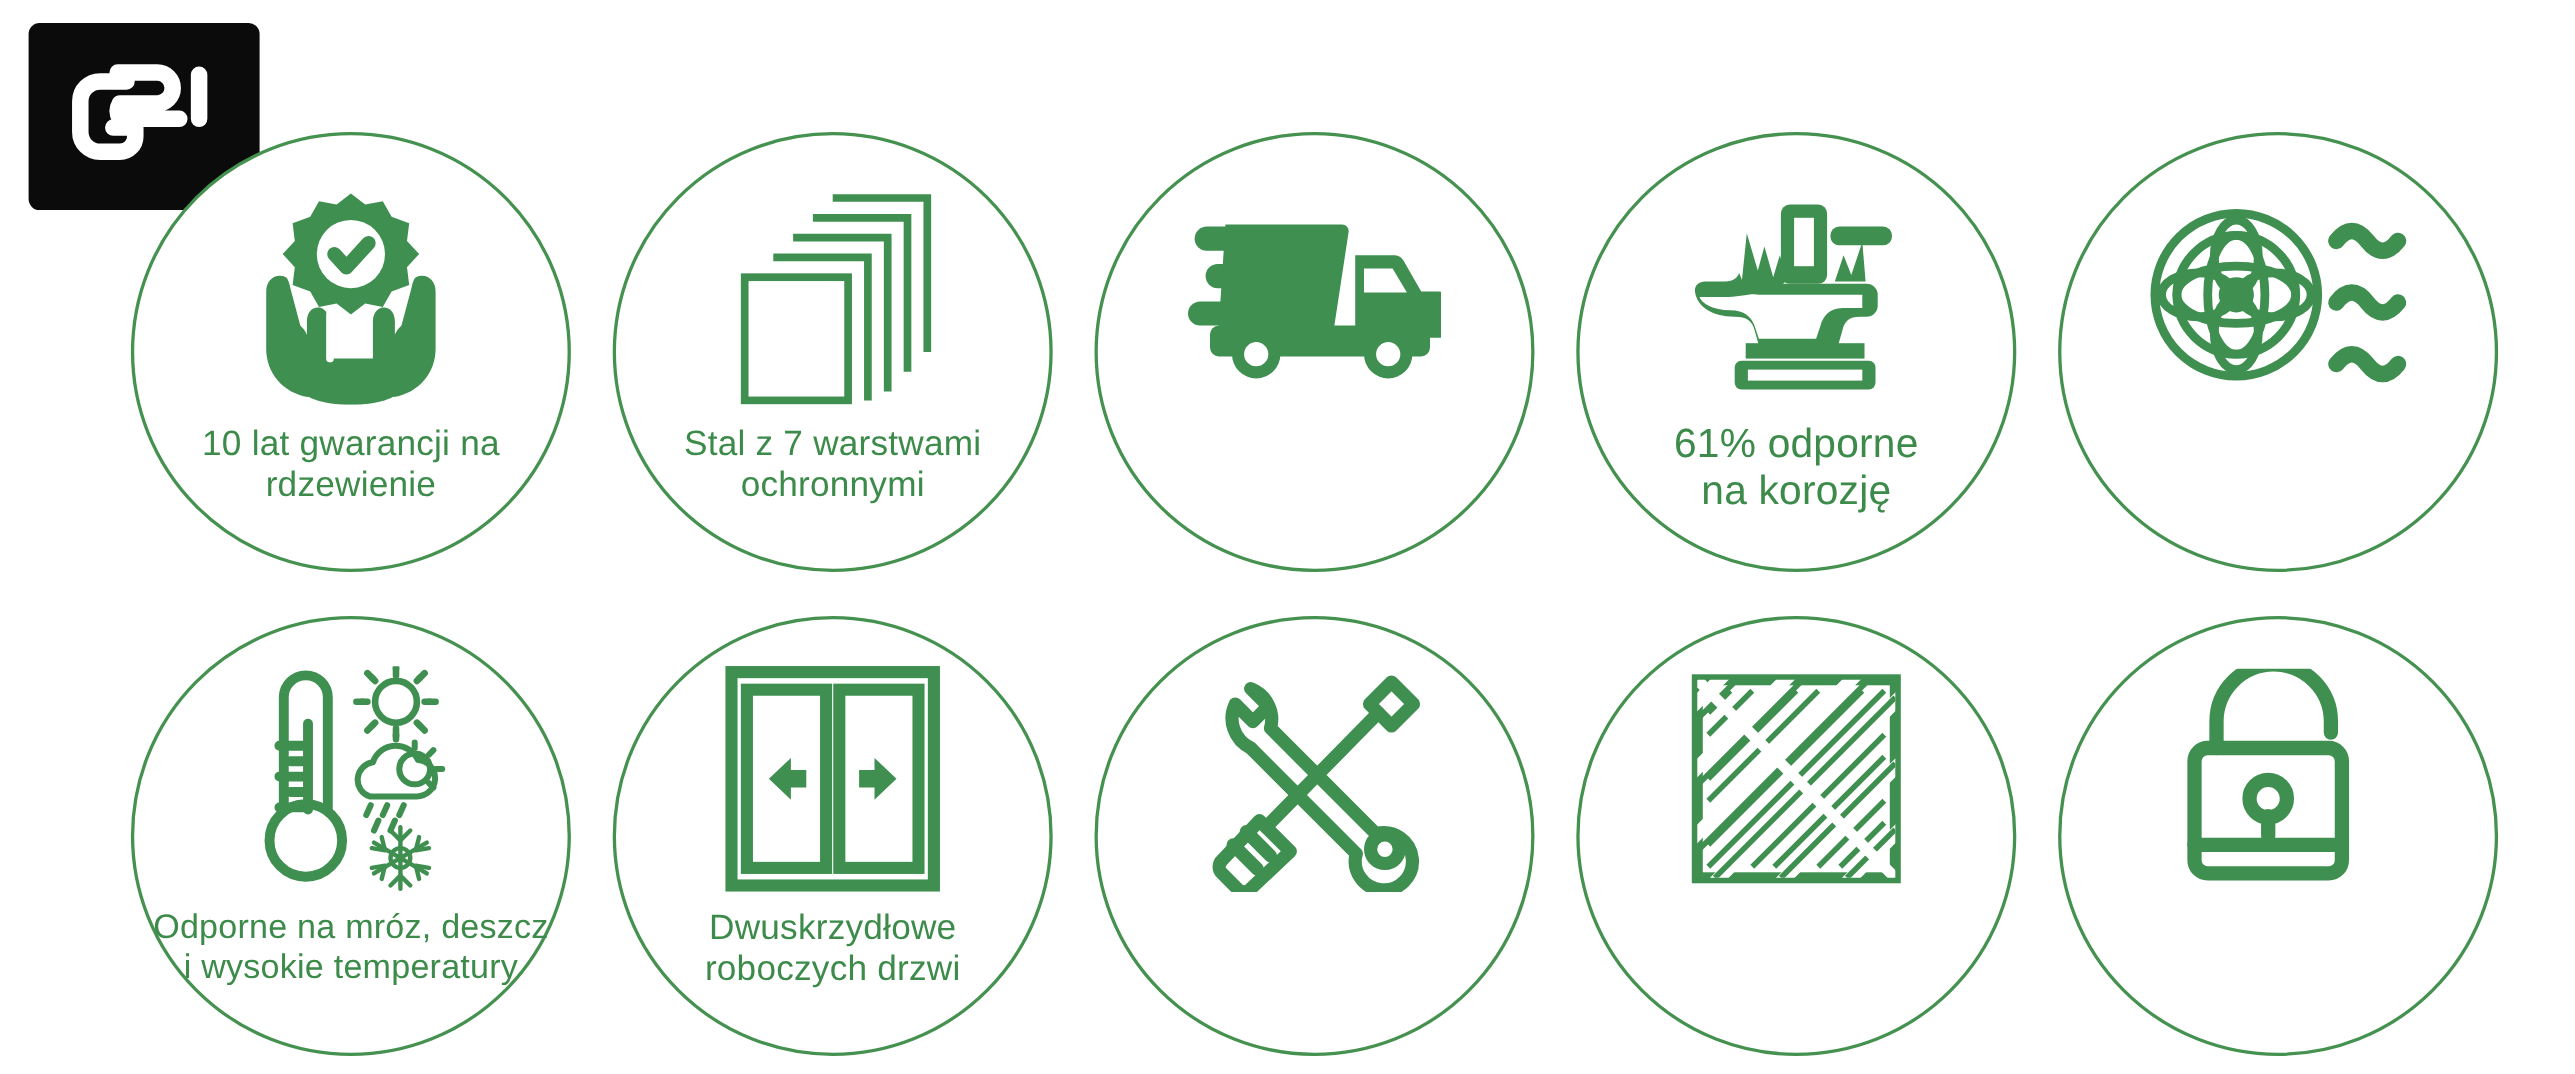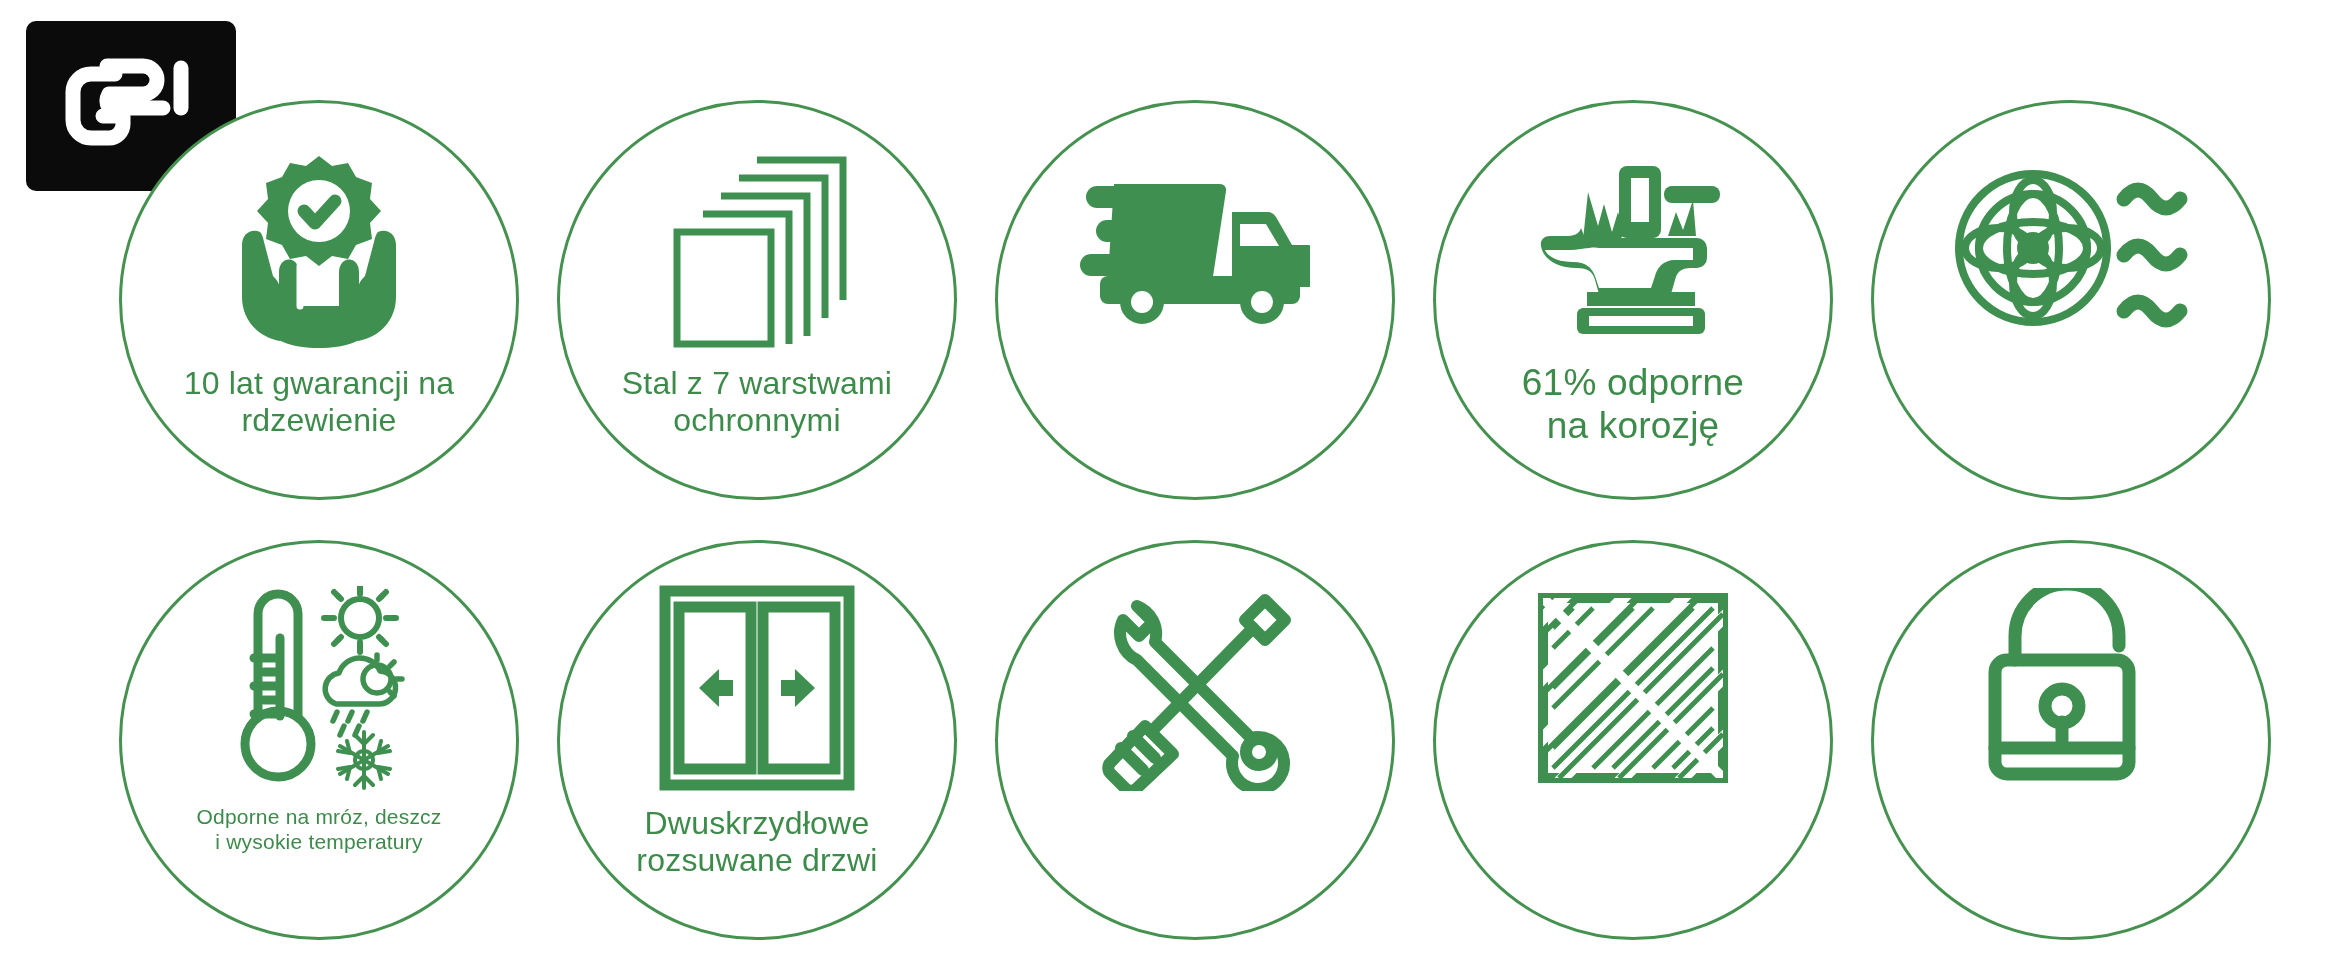--- a/index.html
+++ b/index.html
@@ -20,21 +20,21 @@
   }
   .logo svg{display:block;}
 
   
   .grid{
     position:absolute;left:100px;top:100px;width:2190px;height:880px;
     display:grid;
     grid-template-columns:repeat(5,438px);
     grid-template-rows:repeat(2,440px);
   }
-  .cell{position:relative;display:flex;justify-content:center;}
+  .cell{position:relative;display:flex;align-items:center;justify-content:center;}
   .circle{
     position:relative;
     width:400px;height:400px;border-radius:50%;
     border:3px solid #45914f;
     background:#ffffff;
     display:flex;flex-direction:column;align-items:center;
     box-sizing:border-box;
   }
   .icon-wrap{
     position:absolute;left:0;right:0;top:40px;height:210px;
@@ -44,21 +44,21 @@
   .caption{
     position:absolute;left:6px;right:6px;top:262px;
     text-align:center;
     color:#3d8b4a;
     font-size:32px;
     line-height:1.17;
     letter-spacing:.2px;
     white-space:pre-line;
   }
   .caption.big{font-size:37px;top:258px;}
-  .caption.tight{font-size:21px;}
+  .caption.tight{font-size:31px;}
 </style>
 </head>
 <body>
 
 <div id="stage">
 
   <div class="logo">
     <svg width="160" height="120" viewBox="0 0 160 120" aria-hidden="true">
       <g fill="none" stroke="#ffffff" stroke-width="15" stroke-linecap="round" stroke-linejoin="round">
         <path d="M64 28 H40 A18 18 0 0 0 22 46 V74 A18 18 0 0 0 40 92 H58 A14 14 0 0 0 72 78 V70 H52"></path>
@@ -232,21 +232,21 @@
               <rect x="22" y="24" width="72" height="162"></rect>
               <rect x="106" y="24" width="72" height="162"></rect>
             </g>
             <g fill="#3f9050">
               <path d="M42 105 l20 -19 v11 h14 v16 h-14 v11z"></path>
               <path d="M158 105 l-20 -19 v11 h-14 v16 h14 v11z"></path>
             </g>
           </svg>
         </div>
         <div class="caption">Dwuskrzydłowe
-rozsuwane drzwi</div>
+roboczych drzwi</div>
       </div>
     </div>
 
     <div class="cell">
       <div class="circle">
         <div class="icon-wrap">
           <svg width="205" height="205" viewBox="0 0 205 205">
             <g fill="none" stroke="#3f9050" stroke-width="12" stroke-linejoin="round" stroke-linecap="round">
               <path d="M44 20 l16 16 -14 14 -16 -16 a30 30 0 0 0 14 40 l96 96 a26 26 0 1 0 18 -18 l-96 -96 a30 30 0 0 0 -18 -36z"></path>
               <circle cx="166" cy="166" r="13"></circle>

